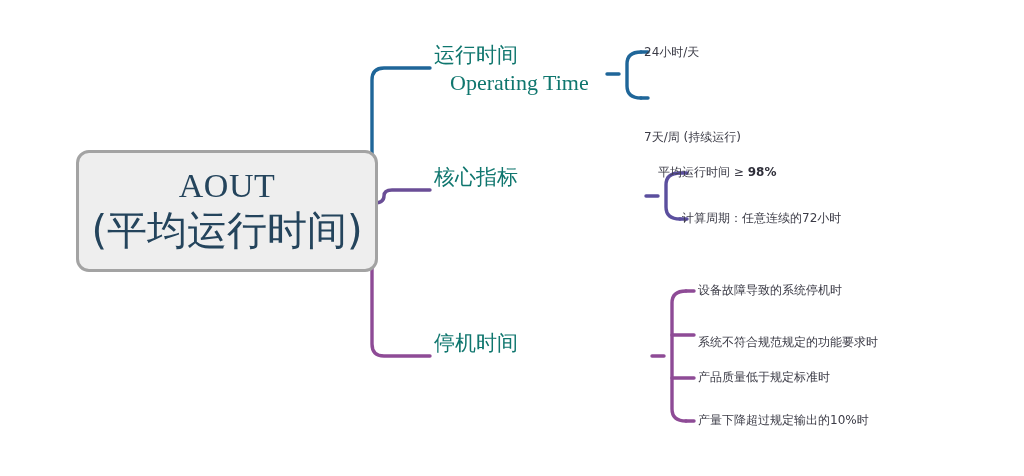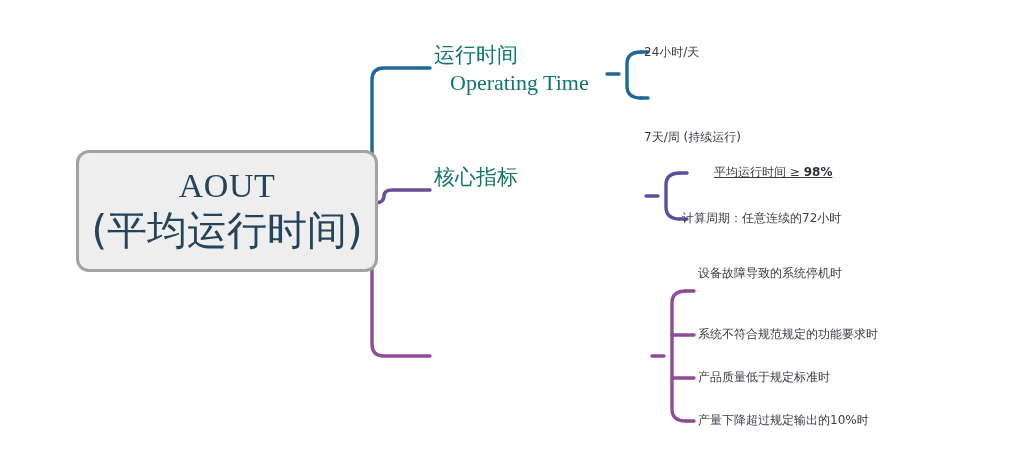--- a/index.html
+++ b/index.html
@@ -129,25 +129,26 @@
   <div class="branch-label" style="left:434px; top:42px;">
     <div class="branch-cn">运行时间</div>
     <div class="branch-en">Operating Time</div>
   </div>
   <div class="leaf" style="left:644px; top:46px;">24小时/天</div>
   <div class="leaf" style="left:644px; top:91px;margin-top:40px;">7天/周 (持续运行)</div>
 
   <div class="branch-label" style="left:434px; top:164px;">
     <div class="branch-cn">核心指标</div>
   </div>
-  <div class="leaf" style="left:714px; top:166px;text-decoration:underline;">
+  <div class="leaf" style="left:658px; top:166px;">
     <span>平均运行时间 ≥ </span><b>98%</b>
   </div>
   <div class="leaf" style="left:682px; top:212px;">计算周期：任意连续的72小时</div>
 
   <div class="branch-label" style="left:434px; top:330px;">
+    <div class="branch-cn">停机时间</div>
   </div>
-  <div class="leaf" style="left:698px; top:268px;font-family:Liberation Mono, monospace;">设备故障导致的系统停机时</div>
-  <div class="leaf" style="left:698px; top:328px;">系统不符合规范规定的功能要求时</div>
+  <div class="leaf" style="left:698px; top:284px;">设备故障导致的系统停机时</div>
+  <div class="leaf" style="left:698px; top:336px;">系统不符合规范规定的功能要求时</div>
   <div class="leaf" style="left:698px; top:371px;">产品质量低于规定标准时</div>
   <div class="leaf" style="left:698px; top:414px;">产量下降超过规定输出的10%时</div>
 
 </div>
 
 </body></html>

